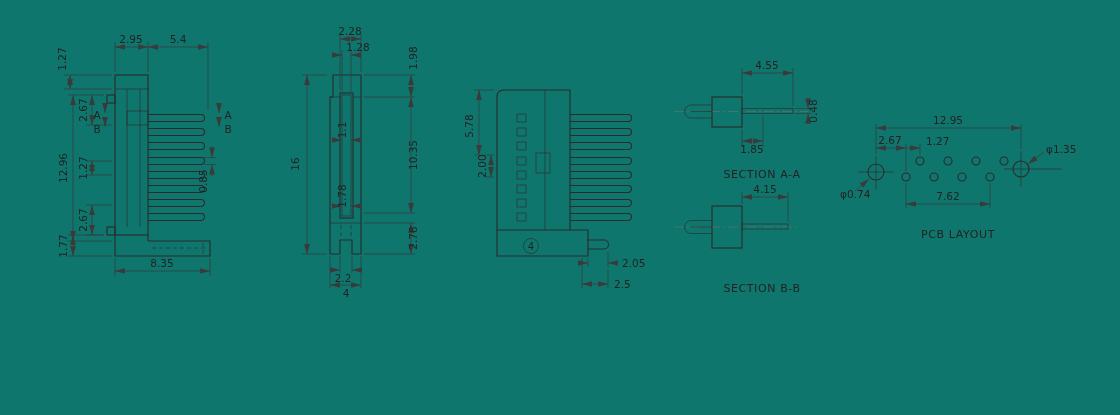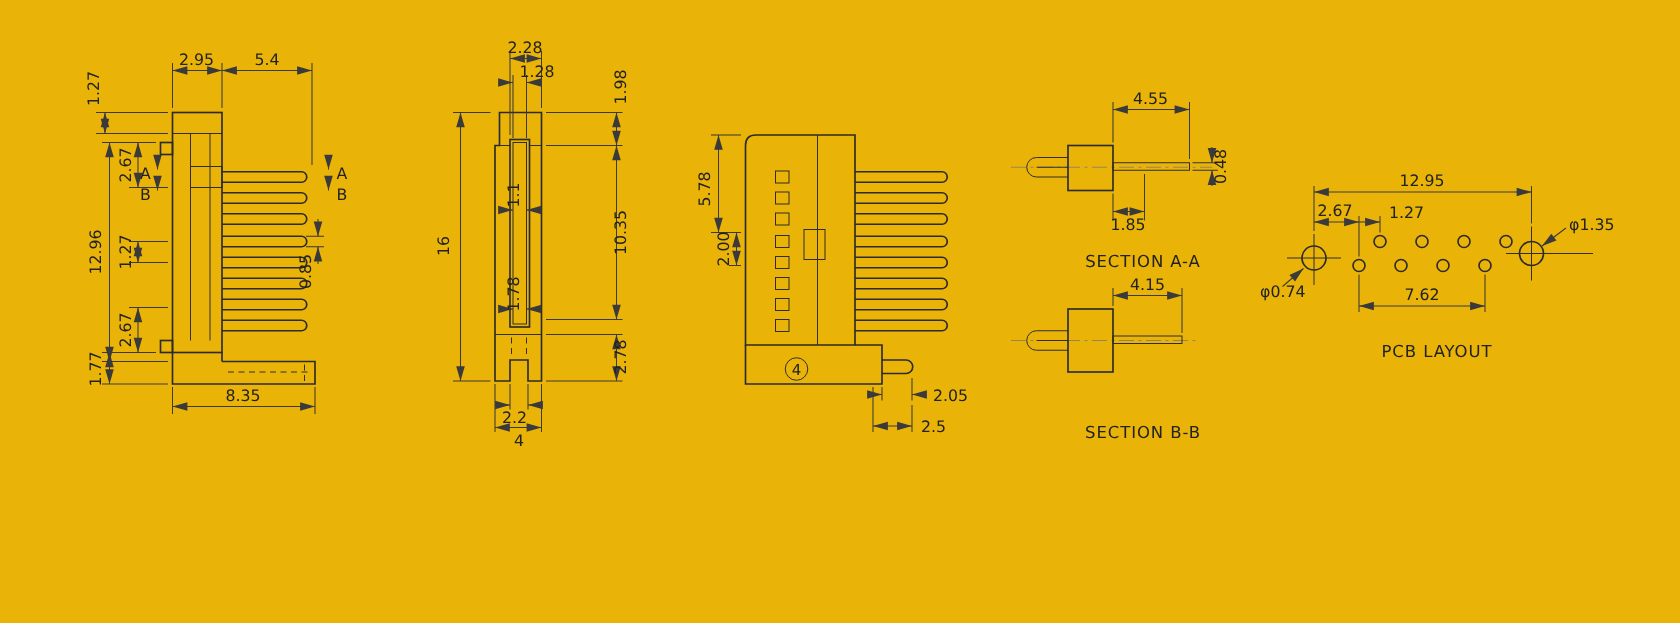--- a/index.html
+++ b/index.html
@@ -1,16 +1,16 @@
 <!DOCTYPE html>
 <html><head>
 <meta charset="utf-8">
 <style>
   html,body{margin:0;padding:0;background:#ffffff;}
-  .sheet{position:relative;width:1120px;height:415px;background:#eab308;overflow:hidden;}
+  .sheet{position:relative;width:1120px;height:415px;background:#0f766e;overflow:hidden;}
   svg text{font-family:"DejaVu Sans","Liberation Sans",sans-serif;font-size:10.5px;fill:#222;}
   svg text.mid{text-anchor:middle;}
   svg text.lbl{font-size:11px;letter-spacing:0.6px;}
   svg text.balloon{font-size:10px;text-anchor:middle;}
   .ol{stroke:#2b2b2b;stroke-width:1.1;fill:none;}
   .tl{stroke:#2b2b2b;stroke-width:0.65;fill:none;}
   .dim{stroke:#3a3a3a;stroke-width:0.7;fill:none;}
   .dash{stroke-dasharray:4 3;}
   .cl{stroke:#777;stroke-width:0.5;fill:none;stroke-dasharray:10 3 2 3;}
 </style>

